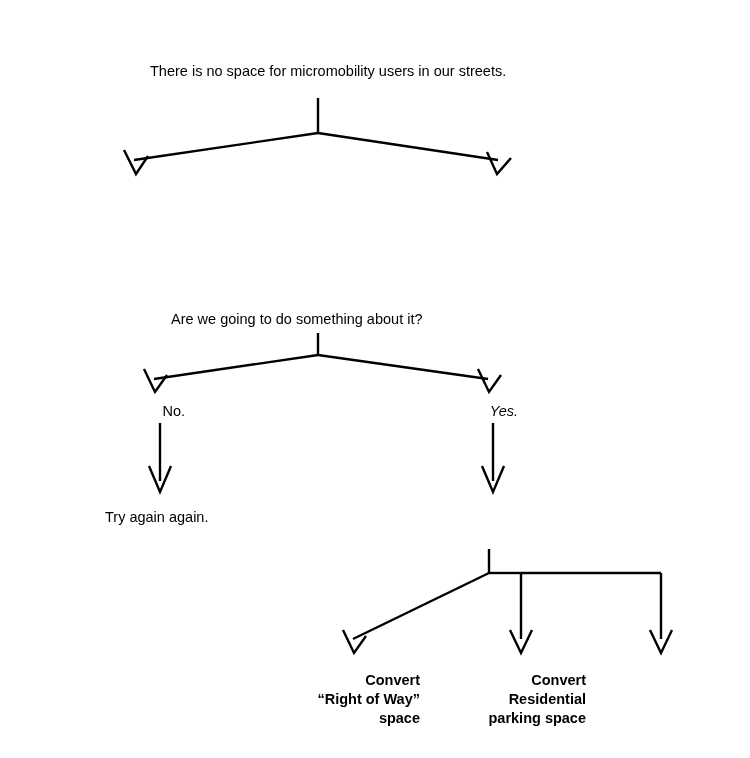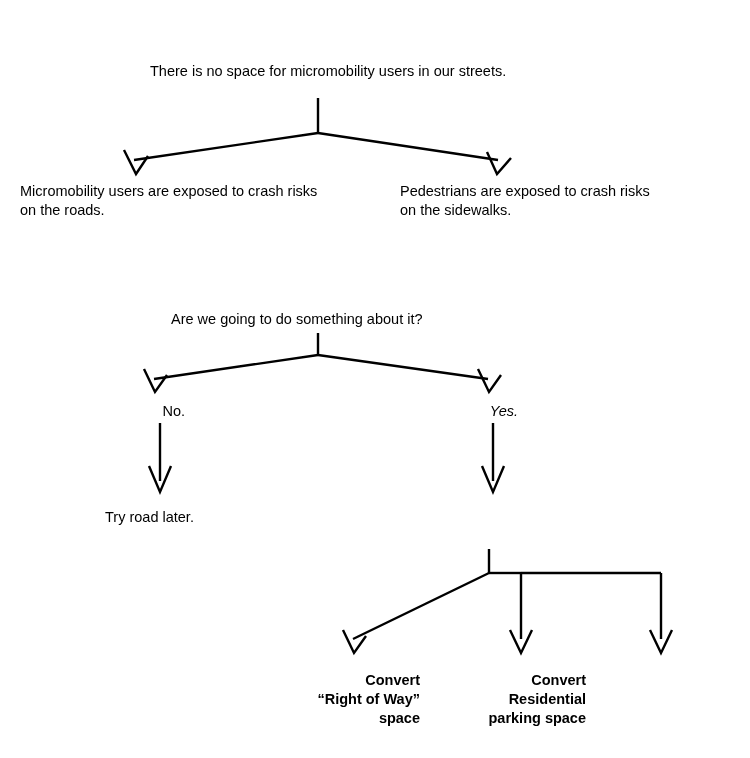--- a/index.html
+++ b/index.html
@@ -86,31 +86,29 @@
       <path d="M521,573 L661,573" stroke="#000" stroke-width="2.4" fill="none"></path>
       <path d="M661,573 L661,639" stroke="#000" stroke-width="2.4" fill="none"></path>
       <path d="M343,630 L354,653 L366,636" stroke="#000" stroke-width="2.4" fill="none" stroke-linejoin="miter"></path>
       <path d="M510,630 L521,653 L532,630" stroke="#000" stroke-width="2.4" fill="none" stroke-linejoin="miter"></path>
       <path d="M650,630 L661,653 L672,630" stroke="#000" stroke-width="2.4" fill="none" stroke-linejoin="miter"></path>
     </g>
   </svg>
 
   <div class="node left" style="left:150px; top:62px; width:360px;">There is no space for micromobility users in our streets.</div>
 
-  <div class="node left" style="left:20px; top:182px; width:300px;">Micromobility users are exposed to crash risks on the roads.</div>
 
-  <div class="node left" style="left:400px; top:182px; width:260px;">Pedestrians are exposed to crash risks on the sidewalks.</div>
 
   <div class="node left" style="left:171px; top:310px; width:330px;">Are we going to do something about it?</div>
 
   <div class="node center" style="left:135px; top:402px; width:50px;">No.</div>
 
   <div class="node center" style="left:468px; top:402px; width:50px;font-style:italic;">Yes.</div>
 
-  <div class="node left" style="left:105px; top:508px; width:170px;">Try road later.</div>
+  <div class="node left" style="left:105px; top:508px; width:170px;">Try again again.</div>
 
 
   <div class="node center italic" style="left:290px; top:671px; width:130px;">Convert
 “Right of Way”
 space</div>
 
   <div class="node center italic" style="left:456px; top:671px; width:130px;">Convert
 Residential
 parking space</div>
 

